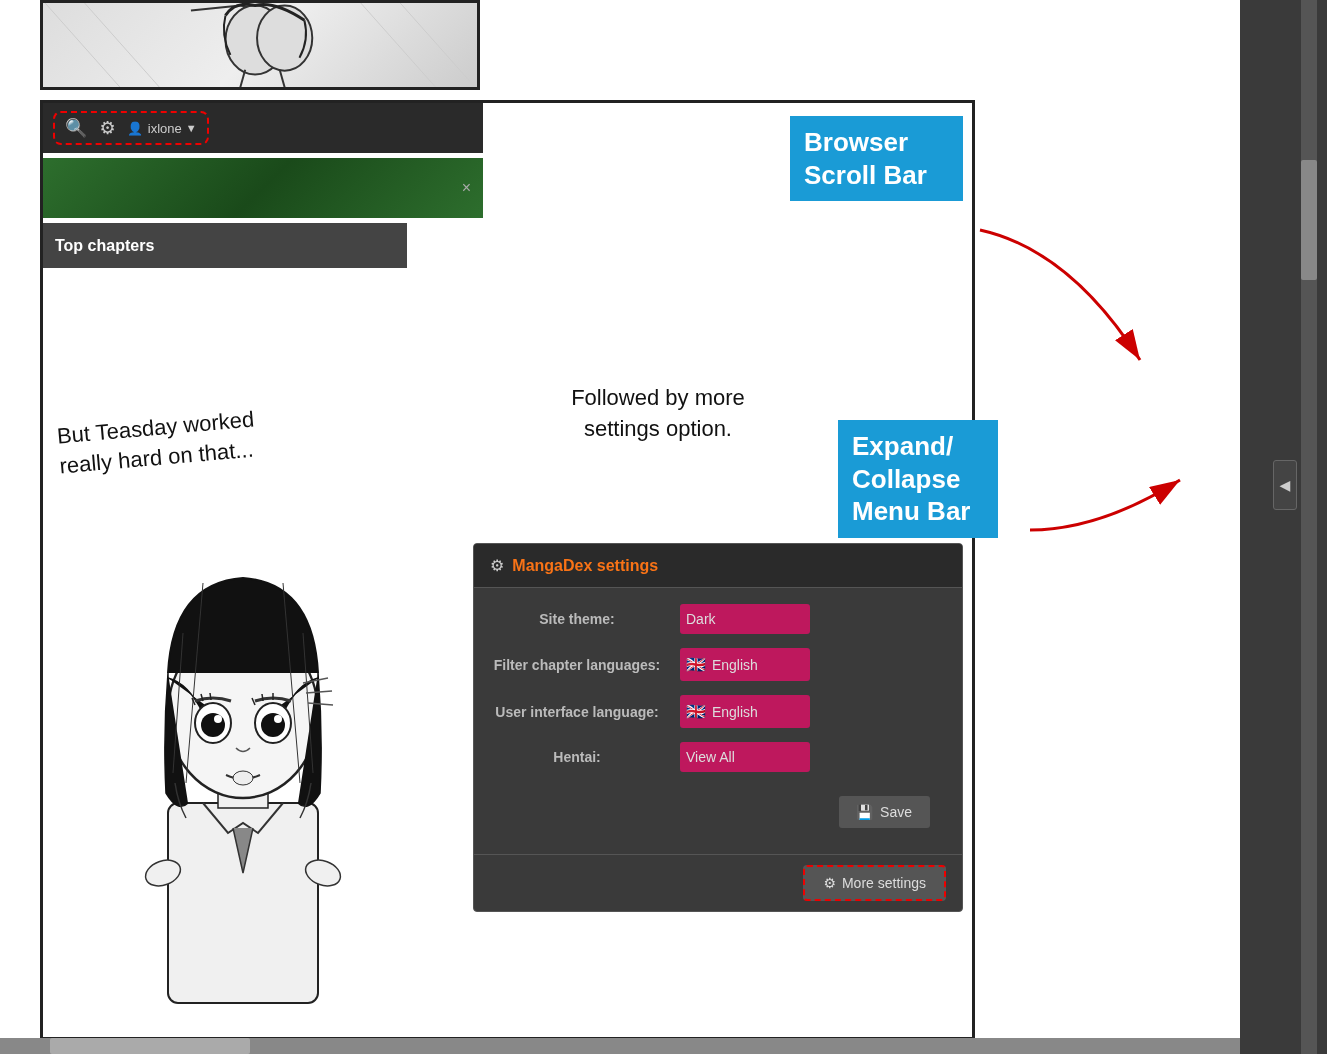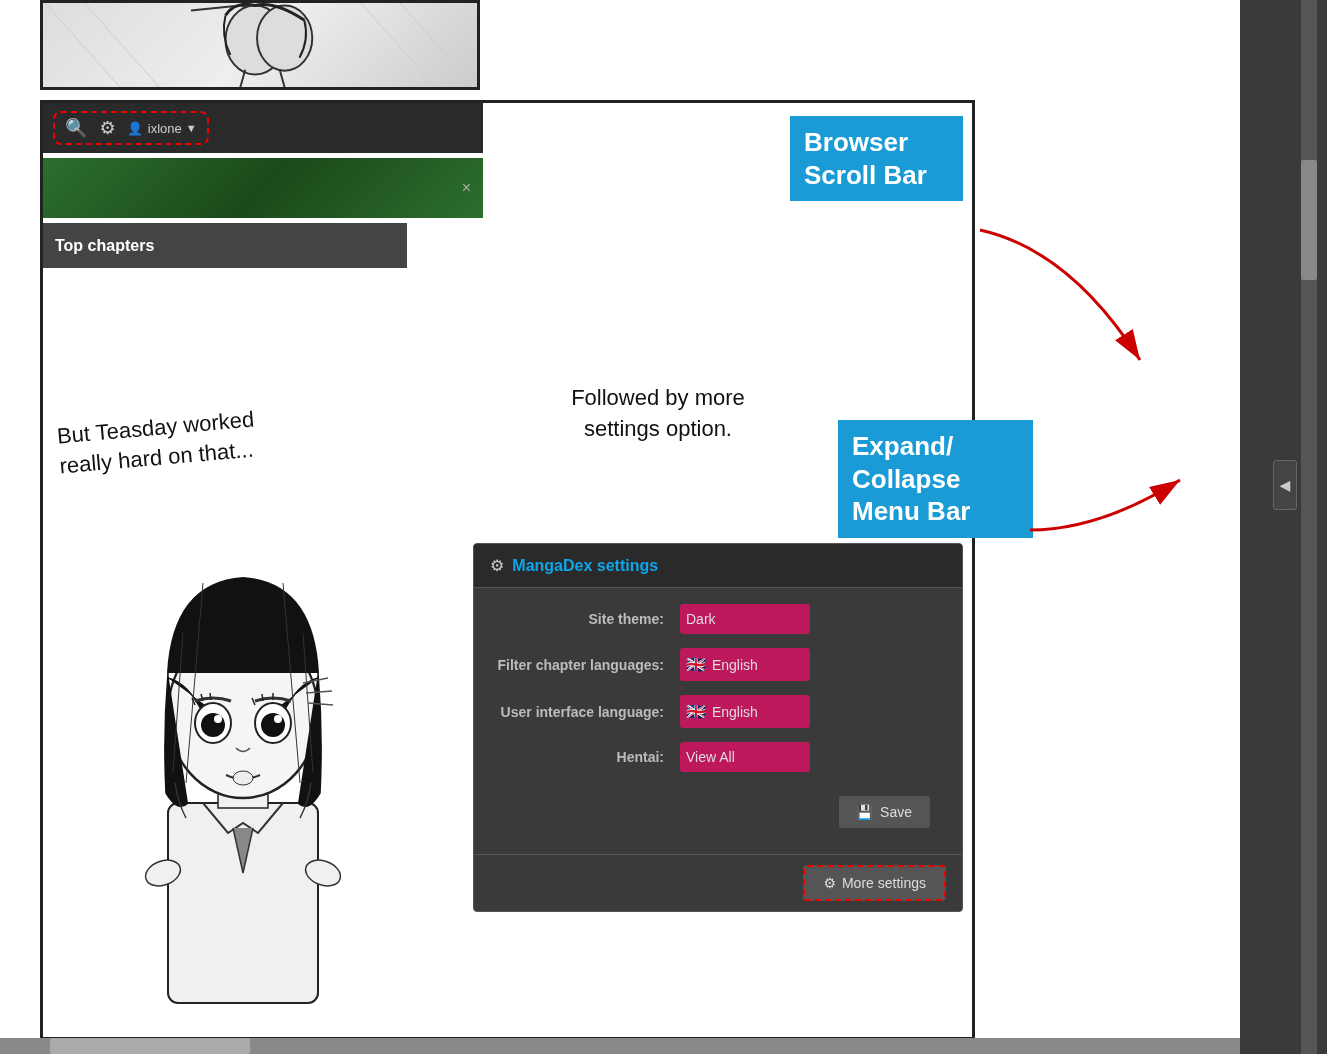--- a/index.html
+++ b/index.html
@@ -234,41 +234,41 @@
     .settings-header {
       background: #2a2a2a;
       padding: 12px 16px;
       display: flex;
       align-items: center;
       gap: 8px;
       border-bottom: 1px solid #555;
     }
 
     .settings-header-text {
-      color: #0ea5e9;
+      color: #f97316;
       font-size: 16px;
       font-weight: bold;
     }
 
     .settings-body {
       padding: 16px;
     }
 
     .settings-row {
       display: flex;
       align-items: center;
       margin-bottom: 14px;
     }
 
     .settings-label {
       color: #bbb;
       font-size: 14px;
       font-weight: bold;
       width: 190px;
-      text-align: right;
+      text-align: center;
       padding-right: 16px;
     }
 
     .settings-value {
       background: #be185d;
       color: #ddd;
       font-size: 14px;
       padding: 7px 6px;
       border-radius: 3px;
       min-width: 130px;
@@ -336,21 +336,21 @@
 
     .callout-browser {
       top: 116px;
       left: 790px;
       width: 173px;
     }
 
     .callout-expand {
       top: 420px;
       left: 838px;
-      width: 195px;
+      width: 160px;
     }
 
     
     .arrow-svg {
       position: absolute;
       z-index: 11;
       pointer-events: none;
     }
 
     

